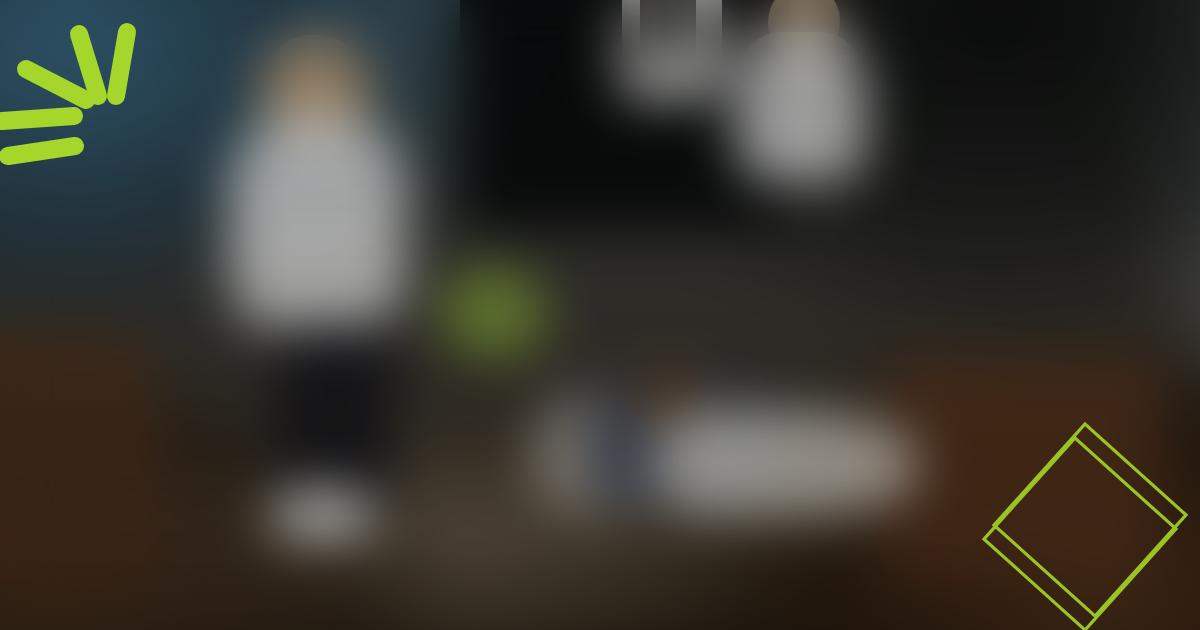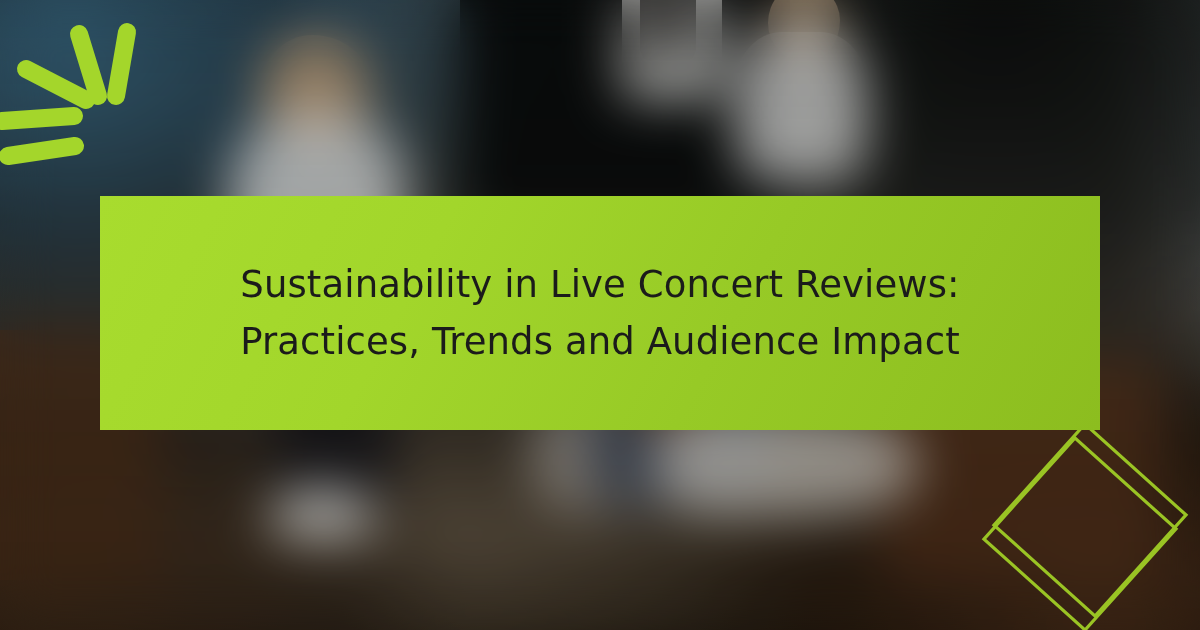--- a/index.html
+++ b/index.html
@@ -170,18 +170,14 @@
     </g>
   </svg>
 
   <svg class="diamonds" viewBox="0 0 230 230">
     <g fill="none" stroke="#9ac424" stroke-width="3.2" stroke-linejoin="miter">
       <rect x="46" y="42" width="136" height="136" transform="rotate(42 114 110)"></rect>
       <rect x="36" y="56" width="136" height="136" transform="rotate(42 104 124)"></rect>
     </g>
   </svg>
 
-  <div id="banner">
-    <h1 id="title">Sustainability in Live Concert Reviews:
-Practices, Trends and Audience Impact</h1>
-  </div>
 
 </div>
 
 </body></html>

